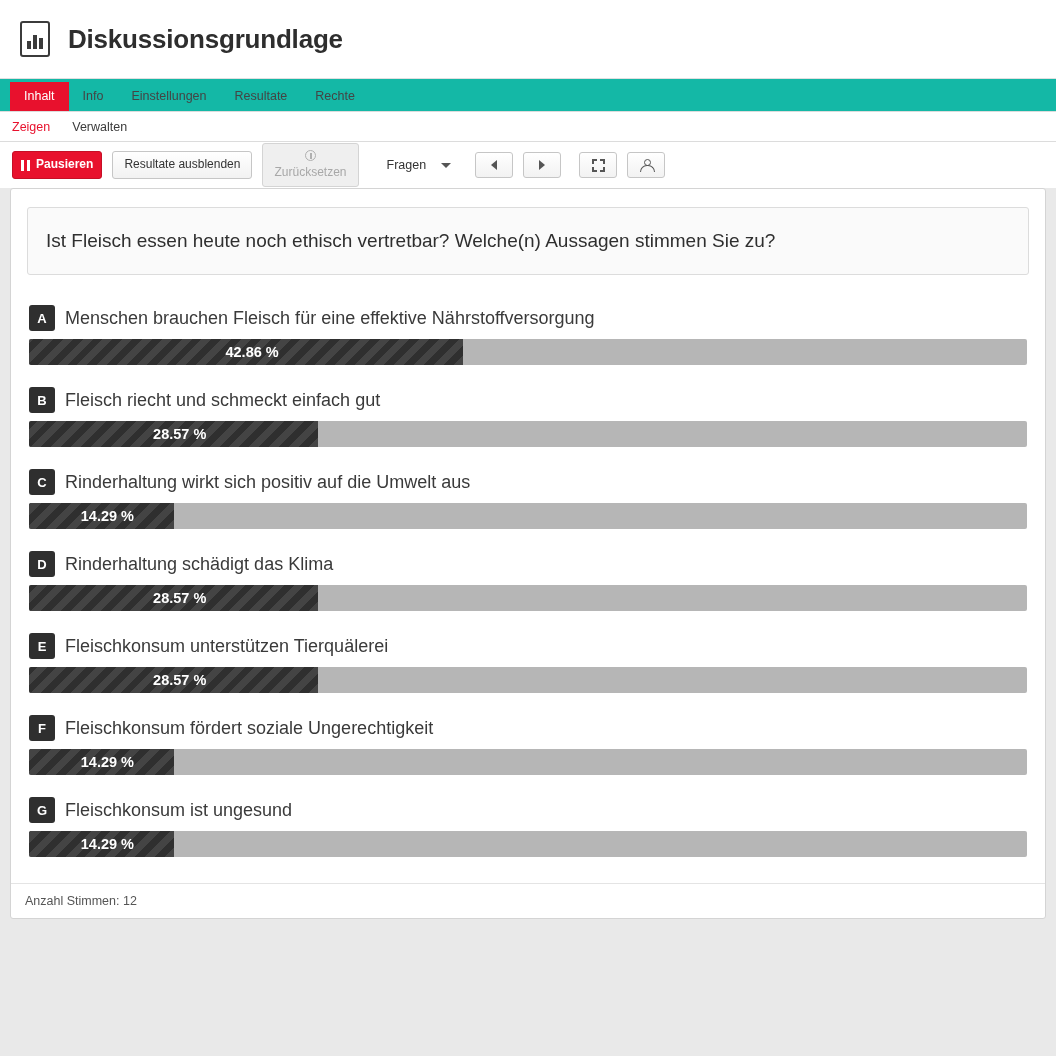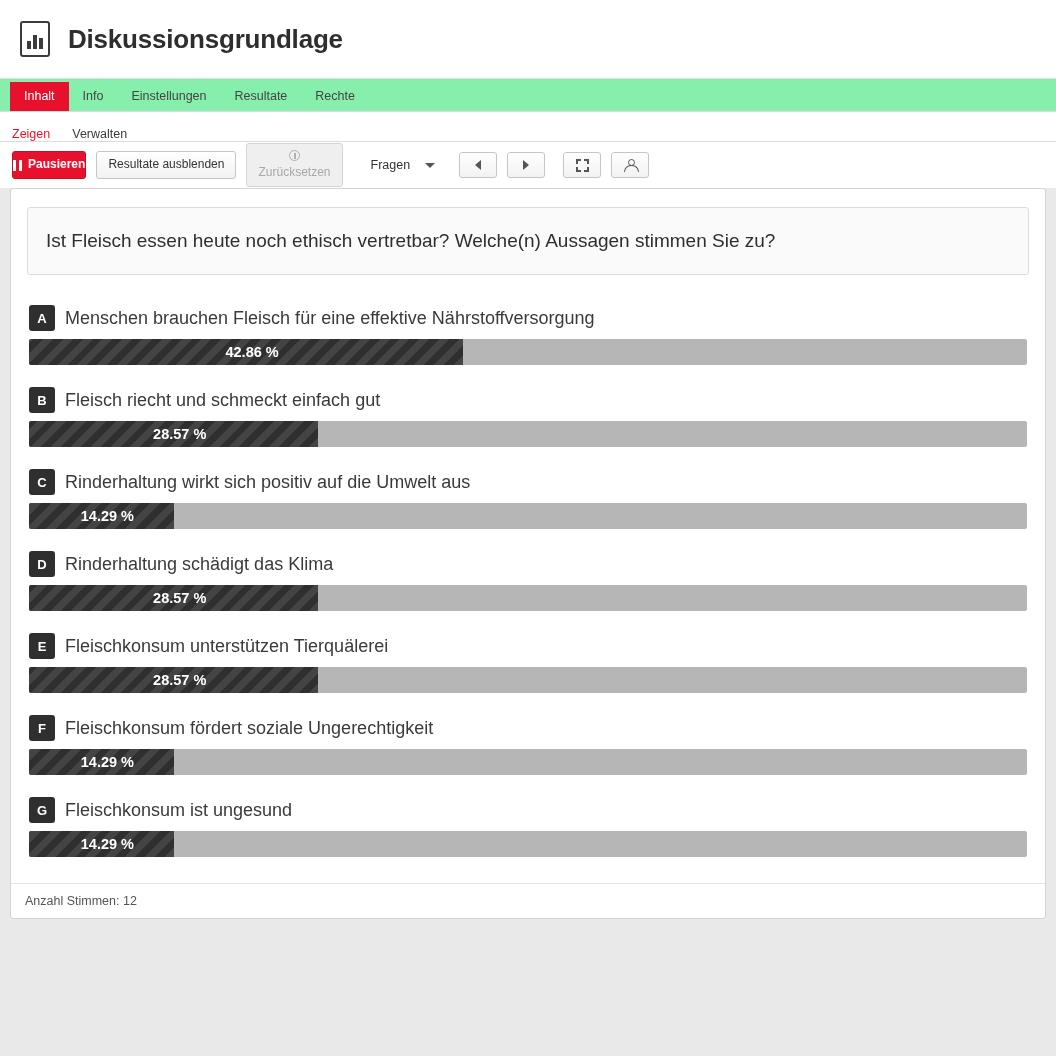--- a/index.html
+++ b/index.html
@@ -47,21 +47,21 @@
   .app-logo .b3 { left: 17px; height: 11px; }
   .app-title {
     font-size: 26px;
     font-weight: bold;
     color: #2e2e2e;
     letter-spacing: -0.2px;
   }
 
   
   .tabbar {
-    background: #86efac;
+    background: #14b8a6;
     display: flex;
     align-items: flex-end;
     height: 33px;
     border-bottom: 1px solid #dcdcdc;
     padding-left: 10px;
   }
   .tab {
     font-size: 12.5px;
     padding: 8px 14px 9px 14px;
     color: #444;
@@ -71,21 +71,21 @@
   .tab.active {
     background: #e8112d;
     color: #ffffff;
     font-weight: normal;
   }
 
   
   .subtabbar {
     background: #ffffff;
     display: flex;
-    align-items: flex-end;
+    align-items: center;
     height: 30px;
     border-bottom: 1px solid #dcdcdc;
     padding-left: 12px;
   }
   .subtab {
     font-size: 12.5px;
     padding: 0 12px 0 0;
     margin-right: 10px;
     color: #3b3b3b;
     cursor: pointer;
@@ -113,21 +113,21 @@
     line-height: 1.1;
   }
   .btn-pause {
     background: #e8112d;
     border-color: #c60f26;
     color: #ffffff;
     font-weight: bold;
     display: flex;
     align-items: center;
     gap: 6px;
-    padding: 6px 0;
+    padding: 6px 8px;
   }
   .pause-glyph {
     display: inline-block;
     width: 9px;
     height: 11px;
     position: relative;
   }
   .pause-glyph::before, .pause-glyph::after {
     content: "";
     position: absolute;

